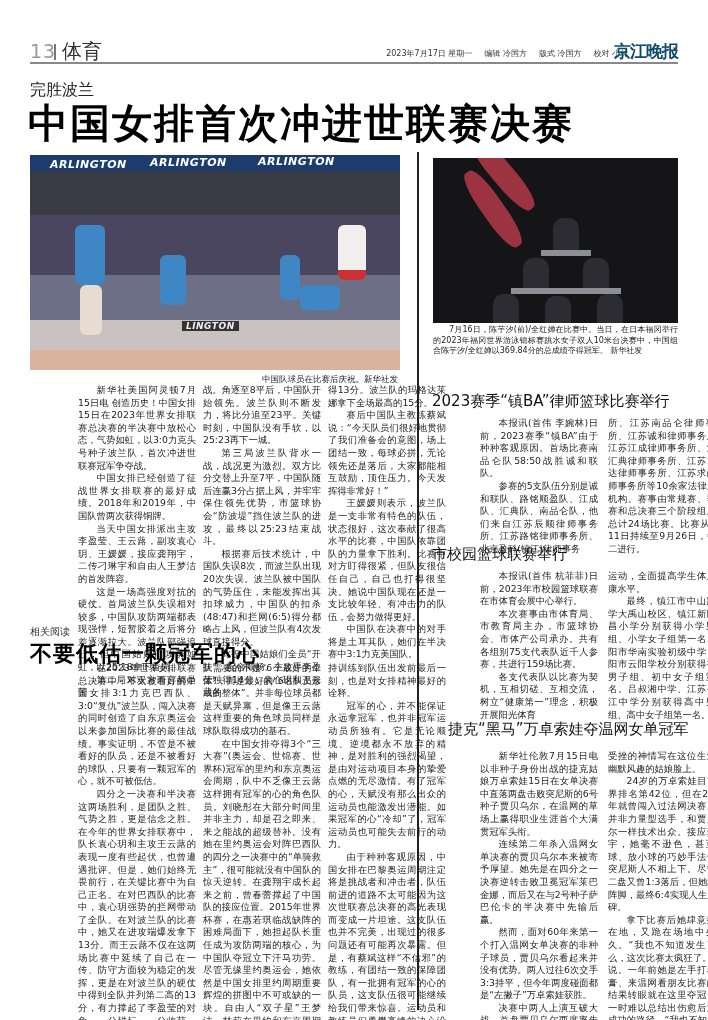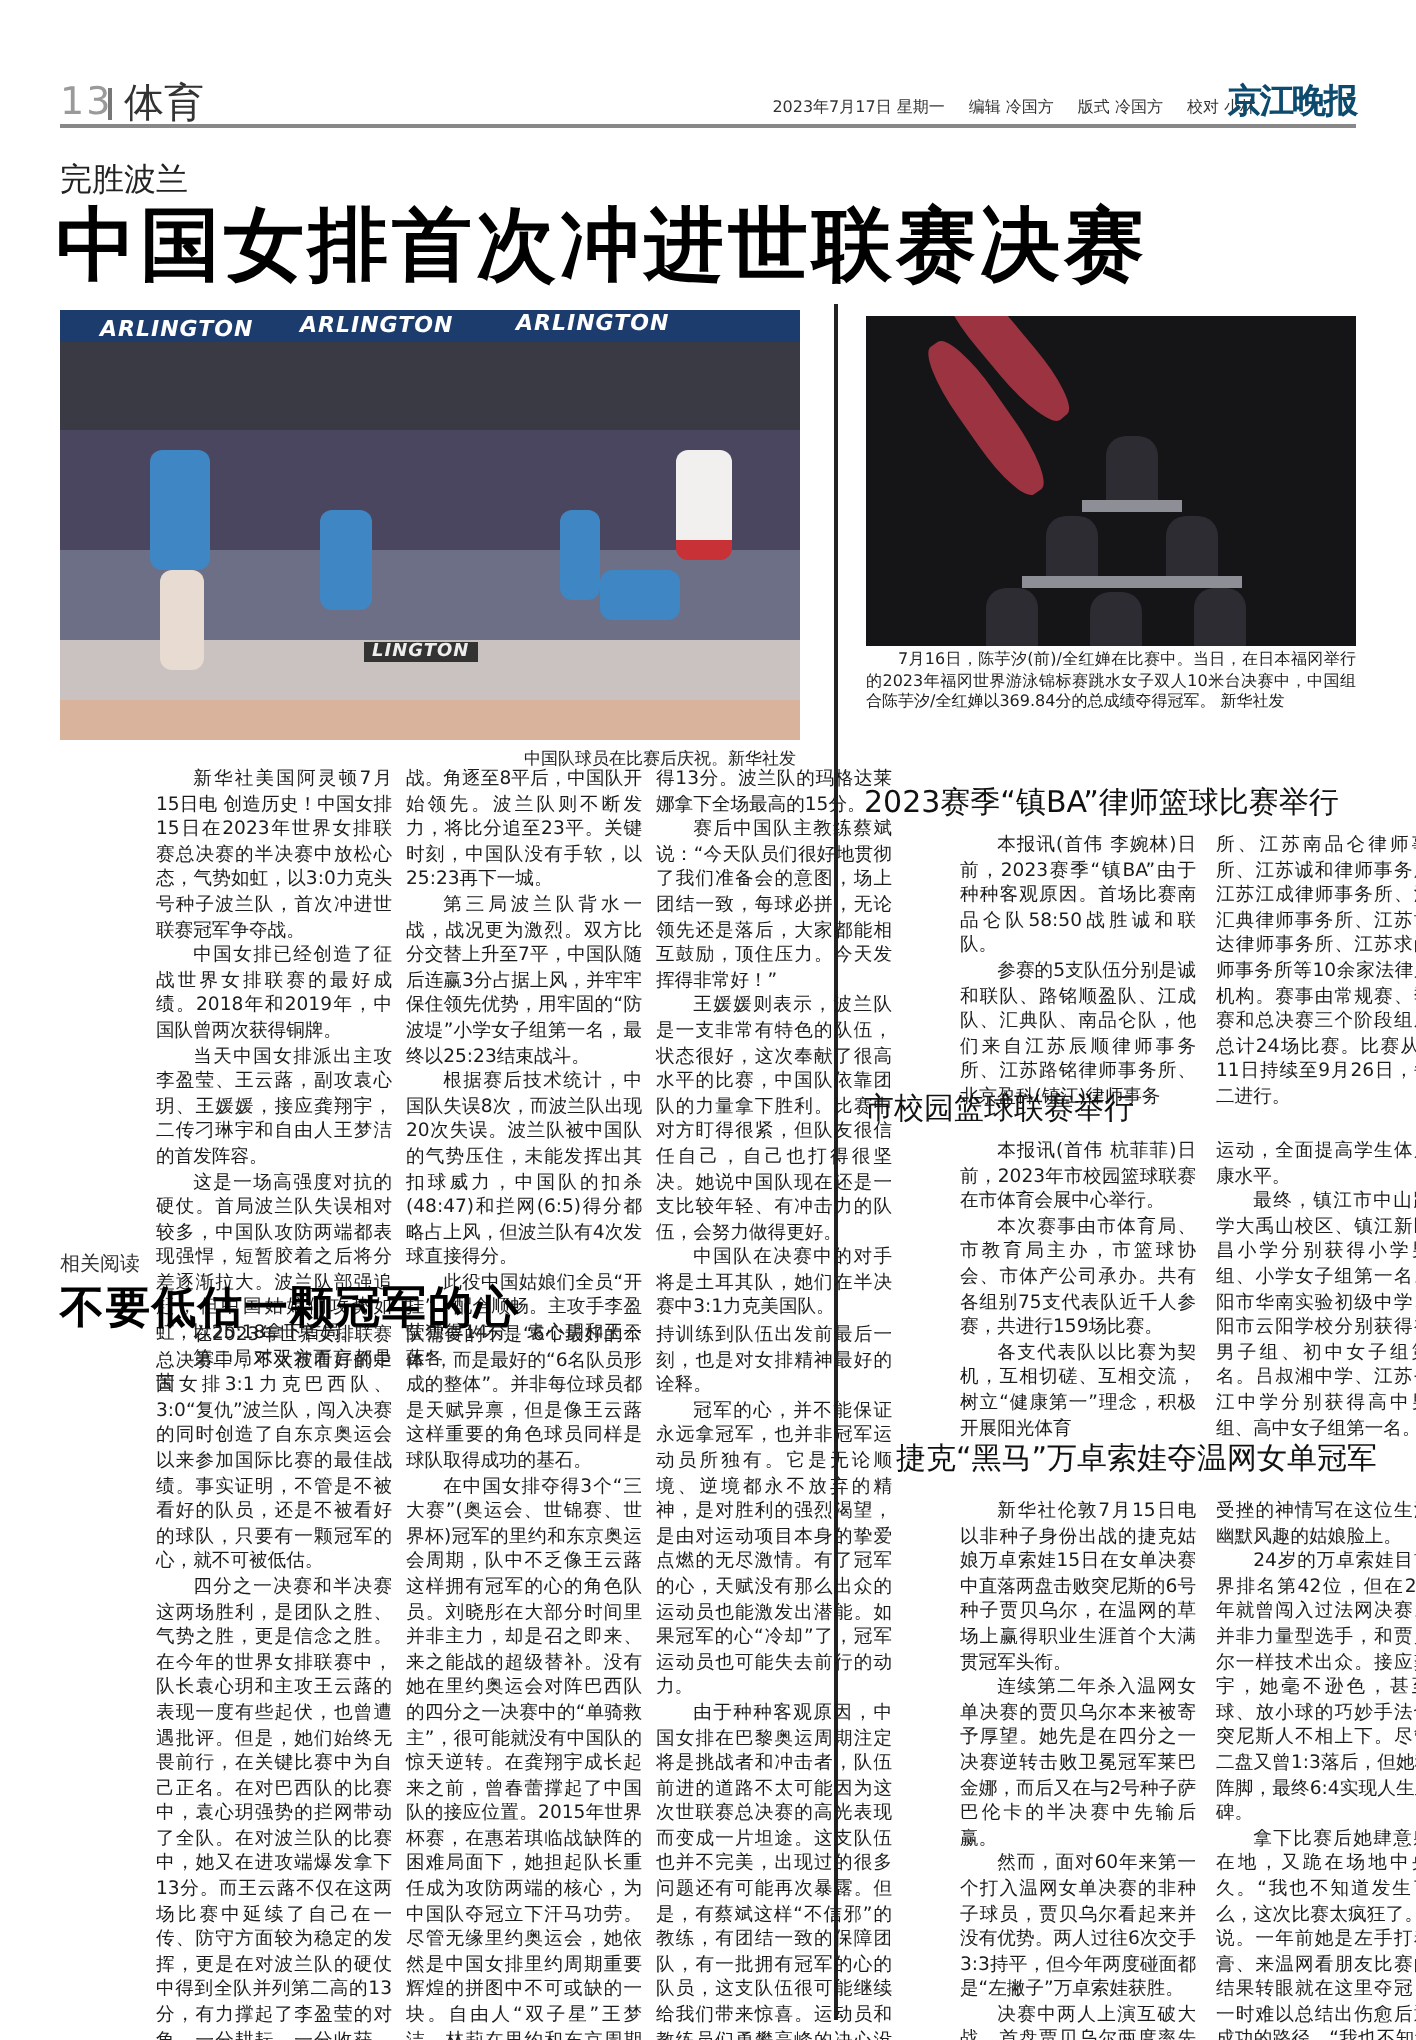--- a/index.html
+++ b/index.html
@@ -95,21 +95,21 @@
 <div class="cols" style="left:30px;top:384px;width:370px;">
   <div class="col" style="width:118px;">
     <p>新华社美国阿灵顿7月15日电 创造历史！中国女排15日在2023年世界女排联赛总决赛的半决赛中放松心态，气势如虹，以3:0力克头号种子波兰队，首次冲进世联赛冠军争夺战。</p>
     <p>中国女排已经创造了征战世界女排联赛的最好成绩。2018年和2019年，中国队曾两次获得铜牌。</p>
     <p>当天中国女排派出主攻李盈莹、王云蕗，副攻袁心玥、王媛媛，接应龚翔宇，二传刁琳宇和自由人王梦洁的首发阵容。</p>
     <p>这是一场高强度对抗的硬仗。首局波兰队失误相对较多，中国队攻防两端都表现强悍，短暂胶着之后将分差逐渐拉大。波兰队部强追赶，但中国姑娘们攻势如虹，以25:18拿下首局。</p>
     <p>第二局对双方而言都是苦</p>
   </div>
   <div class="col" style="width:118px;">
     <p style="text-indent:0">战。角逐至8平后，中国队开始领先。波兰队则不断发力，将比分追至23平。关键时刻，中国队没有手软，以25:23再下一城。</p>
-    <p>第三局波兰队背水一战，战况更为激烈。双方比分交替上升至7平，中国队随后连赢3分占据上风，并牢牢保住领先优势，用牢固的“防波堤”小学女子组第一名，最终以25:23结束战斗。</p>
+    <p>第三局波兰队背水一战，战况更为激烈。双方比分交替上升至7平，中国队随后连赢3分占据上风，并牢牢保住领先优势，市篮球协会“防波堤”挡住波兰队的进攻，最终以25:23结束战斗。</p>
     <p>根据赛后技术统计，中国队失误8次，而波兰队出现20次失误。波兰队被中国队的气势压住，未能发挥出其扣球威力，中国队的扣杀(48:47)和拦网(6:5)得分都略占上风，但波兰队有4次发球直接得分。</p>
     <p>此役中国姑娘们全员“开挂”，配合顺畅。主攻手李盈莹独得14分，袁心玥和王云蕗各</p>
   </div>
   <div class="col" style="width:118px;">
     <p style="text-indent:0">得13分。波兰队的玛格达莱娜拿下全场最高的15分。</p>
     <p>赛后中国队主教练蔡斌说：“今天队员们很好地贯彻了我们准备会的意图，场上团结一致，每球必拼，无论领先还是落后，大家都能相互鼓励，顶住压力。今天发挥得非常好！”</p>
     <p>王媛媛则表示，波兰队是一支非常有特色的队伍，状态很好，这次奉献了很高水平的比赛，中国队依靠团队的力量拿下胜利。比赛中对方盯得很紧，但队友很信任自己，自己也打得很坚决。她说中国队现在还是一支比较年轻、有冲击力的队伍，会努力做得更好。</p>
     <p>中国队在决赛中的对手将是土耳其队，她们在半决赛中3:1力克美国队。</p>
   </div>
 </div>

